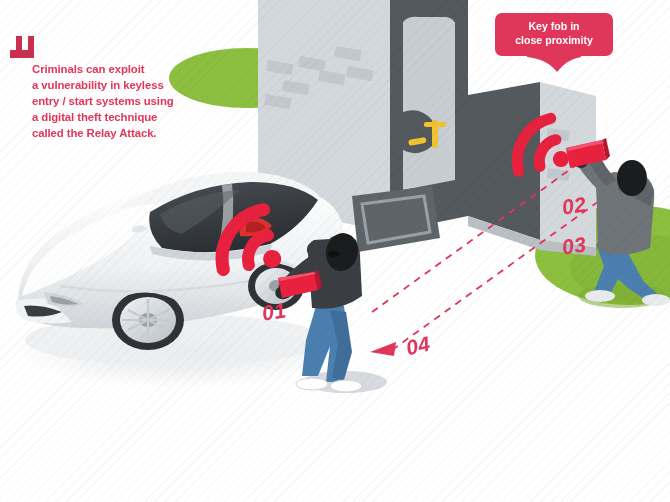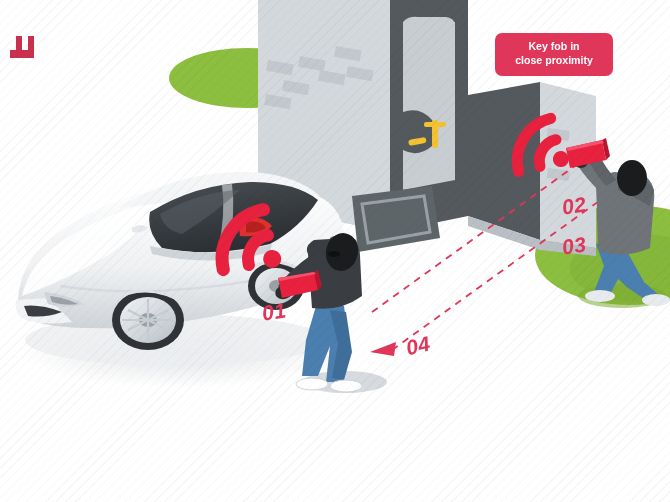--- a/index.html
+++ b/index.html
@@ -56,21 +56,20 @@
     border-radius:7px;
     padding:7px 6px 8px 6px;
     box-sizing:border-box;
     text-align:center;
     color:#ffffff;
     font-size:10.6px;
     font-weight:bold;
     line-height:1.30;
     white-space:pre-line;
     z-index:40;
-    margin-top:20px;
   }
   .callout-tail{
     position:absolute;
     left:527px;top:53px;
     width:54px;height:20px;
     z-index:39;
   }
 
   
   .step{
@@ -313,20 +312,25 @@
     </g>
   </svg>
 
   <div class="hatch"></div>
 
   <svg class="corner-bracket" viewBox="0 0 24 22">
     <polygon points="0,14 6,14 6,0 12,0 12,14 12,22 0,22" fill="#C9304E"></polygon>
     <polygon points="0,14 18,14 18,0 24,0 24,22 0,22" fill="#C9304E"></polygon>
   </svg>
 
+  <div class="intro-text">Criminals can exploit
+a vulnerability in keyless
+entry / start systems using
+a digital theft technique
+called the Relay Attack.</div>
 
   <svg class="callout-tail" viewBox="0 0 54 20">
     <path d="M0,0 L54,0 L54,4 Q40,6 30,19 Q20,6 0,4 Z" fill="#E0365A"></path>
   </svg>
 
   <div class="callout">Key fob in
 close proximity</div>
 
   <div class="step" id="step-01">01</div>
   <div class="step" id="step-02">02</div>

